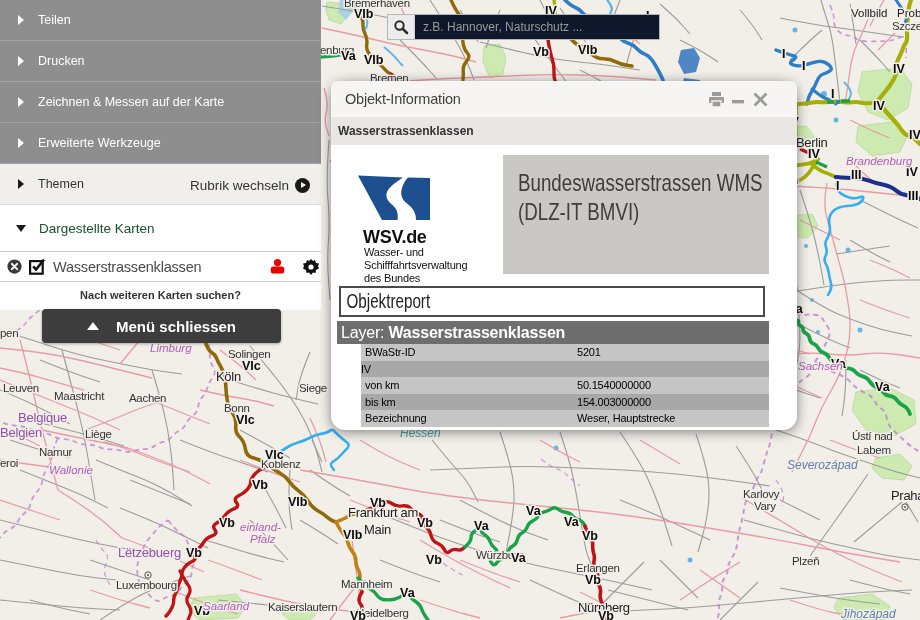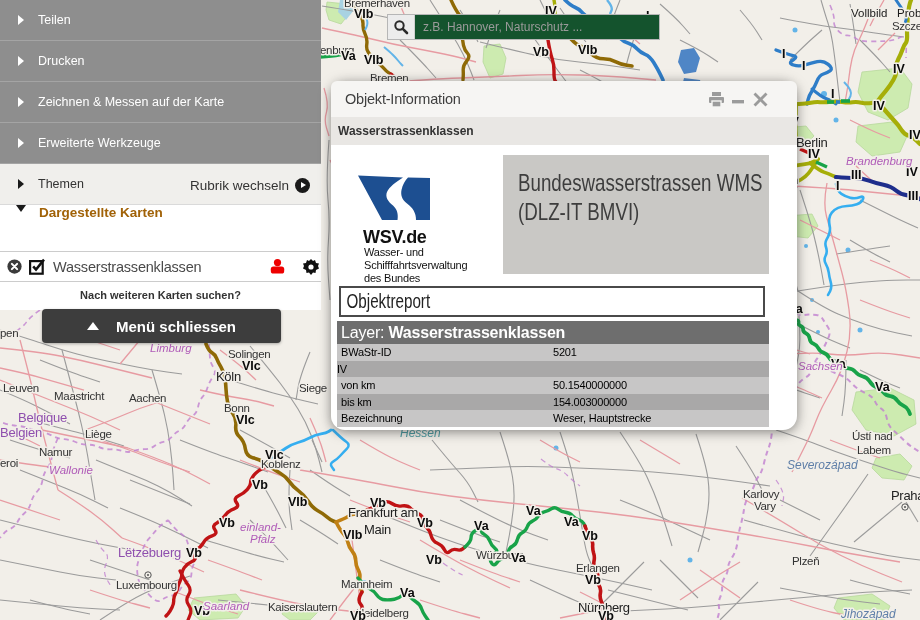--- a/index.html
+++ b/index.html
@@ -1,51 +1,51 @@
 <!DOCTYPE html>
 <html><head><meta charset="utf-8">
 <style>
 html,body{margin:0;padding:0;}
 body{width:920px;height:620px;overflow:hidden;position:relative;font-family:"Liberation Sans",sans-serif;background:#f2efe9;}
 #map{position:absolute;left:0;top:0;}
 
-.search{position:absolute;left:387px;top:14px;width:271px;height:24px;background:#14532d;border:1px solid #b6b6b6;display:flex;}
+.search{position:absolute;left:387px;top:14px;width:271px;height:24px;background:#0f172a;border:1px solid #b6b6b6;display:flex;}
 .search .mag{width:26px;height:24px;background:#ececec;border-right:1px solid #cfcfcf;display:flex;align-items:center;justify-content:center;}
 .search .ph{flex:1;font-size:12px;color:#9a9a9a;line-height:24px;padding-left:8px;white-space:nowrap;overflow:hidden;}
 
 .menu{position:absolute;left:0;top:0;width:321px;height:310px;background:#fff;}
 .mrow{height:40px;background:#8e8e8e;border-bottom:1px solid #a4a4a4;color:#fff;font-size:12.5px;display:flex;align-items:center;}
 .tri-r-w{width:0;height:0;border-left:6px solid #fff;border-top:5px solid transparent;border-bottom:5px solid transparent;margin-left:18px;margin-right:14px;}
 .tri-r-b{width:0;height:0;border-left:6px solid #1a1a1a;border-top:5px solid transparent;border-bottom:5px solid transparent;margin-left:18px;margin-right:14px;}
 .tri-d-b{width:0;height:0;border-top:7px solid #1a1a1a;border-left:5px solid transparent;border-right:5px solid transparent;margin-left:16px;margin-right:13px;}
 .themen{height:40px;background:#f0efec;border-bottom:1px solid #dadada;color:#333;font-size:12.5px;display:flex;align-items:center;}
 .themen .rub{margin-left:auto;font-size:13.5px;color:#333;margin-right:11px;}
 .circ{display:inline-block;width:15px;height:15px;border-radius:50%;background:#1a1a1a;margin:0 0 0 6px;position:relative;top:3px;}
 .circ:after{content:"";position:absolute;left:5.5px;top:4px;width:0;height:0;border-left:5px solid #fff;border-top:3.5px solid transparent;border-bottom:3.5px solid transparent;}
-.dkart{height:46px;background:#fff;color:#a16207;font-size:13.5px;font-weight:bold;display:flex;}
+.dkart{height:46px;background:#fff;color:#14532d;font-size:13.5px;font-weight:normal;display:flex;align-items:center;}
 .wrow{height:29px;border-top:1px solid #ccc;border-bottom:1px solid #ccc;display:flex;align-items:center;position:relative;}
 .wrow .lbl{font-size:14.5px;color:#4a4a4a;margin-left:7px;letter-spacing:-0.2px;}
 .nach{height:27px;text-align:center;font-size:11px;font-weight:bold;color:#333;line-height:26px;}
 .mbtn{position:absolute;left:42px;top:309px;width:239px;height:34px;background:#3d3d3d;border-radius:4px;color:#fff;font-size:15px;font-weight:bold;display:flex;align-items:center;justify-content:center;box-shadow:0 1px 3px rgba(0,0,0,0.3);}
 .tri-u-w{width:0;height:0;border-bottom:8px solid #fff;border-left:6px solid transparent;border-right:6px solid transparent;margin-right:17px;}
 
 .dlg{position:absolute;left:331px;top:81px;width:466px;height:349px;background:#fff;border-radius:14px;box-shadow:0 2px 12px rgba(40,40,40,0.55);}
 .dtitle{height:36px;background:#f6f5f3;border-radius:6px 6px 0 0;position:relative;}
 .dtitle .t{position:absolute;left:14px;top:10px;font-size:14.5px;color:#3f3f3f;letter-spacing:-0.2px;}
 .dsub{height:28px;background:#e9e7e4;font-size:12px;font-weight:bold;color:#333;line-height:28px;padding-left:7px;}
 .wsvlogo{position:absolute;left:26px;top:94px;}
 .wsvde{position:absolute;left:32px;top:146px;font-size:18px;font-weight:bold;color:#111;letter-spacing:-0.3px;}
 .wsvsm{position:absolute;left:33px;top:165px;font-size:11px;color:#111;line-height:13px;letter-spacing:-0.2px;}
 .wmsbox{position:absolute;left:172px;top:74px;width:266px;height:119px;background:#c9c8c5;color:#3d3d3d;}
 .wmsbox .in{margin:13px 0 0 15px;font-size:24px;line-height:29px;transform:scaleX(0.78);transform-origin:0 0;white-space:nowrap;}
 .objr{position:absolute;left:8px;top:205px;width:426px;height:31px;border:2px solid #4a4a4a;box-sizing:border-box;background:#fff;}
 .objr .in{font-size:19.5px;color:#222;line-height:26px;padding-left:7px;transform:scaleX(0.78);transform-origin:0 0;white-space:nowrap;}
 .otable{position:absolute;left:6px;top:240px;width:432px;font-size:11px;letter-spacing:-0.2px;color:#000;}
 .othead{height:23px;background:#6e6e6e;color:#fff;font-size:16px;line-height:23px;padding-left:4px;letter-spacing:-0.2px;}
-.otr{height:16.6px;display:flex;line-height:16.6px;}
+.otr{height:16.6px;display:flex;line-height:16.6px;margin-left:24px;}
 .otr .a{width:212px;padding-left:4px;}
 .light{background:#c7c6c6;}
 .dark{background:#a9a8a8;}
 .dico{position:absolute;top:10px;}
 </style></head>
 <body>
 <svg id="map" width="920" height="620" viewBox="0 0 920 620">
 <rect width="920" height="620" fill="#f2efe9"></rect>
 <path d="M327.0,2.0 L347.0,4.0 L349.0,14.0 L341.0,24.0 L329.0,20.0 L326.0,10.0 Z" fill="#cdebb0" stroke="#b8d89c" stroke-width="0.8"></path>
 <path d="M484.0,46.0 L500.0,44.0 L506.0,58.0 L503.0,74.0 L490.0,78.0 L483.0,62.0 Z" fill="#cdebb0" stroke="#b8d89c" stroke-width="0.8"></path>

